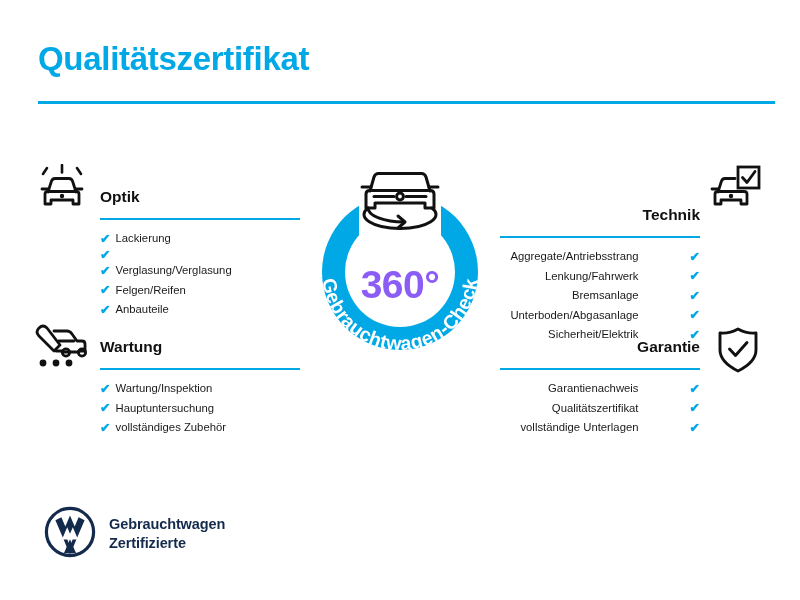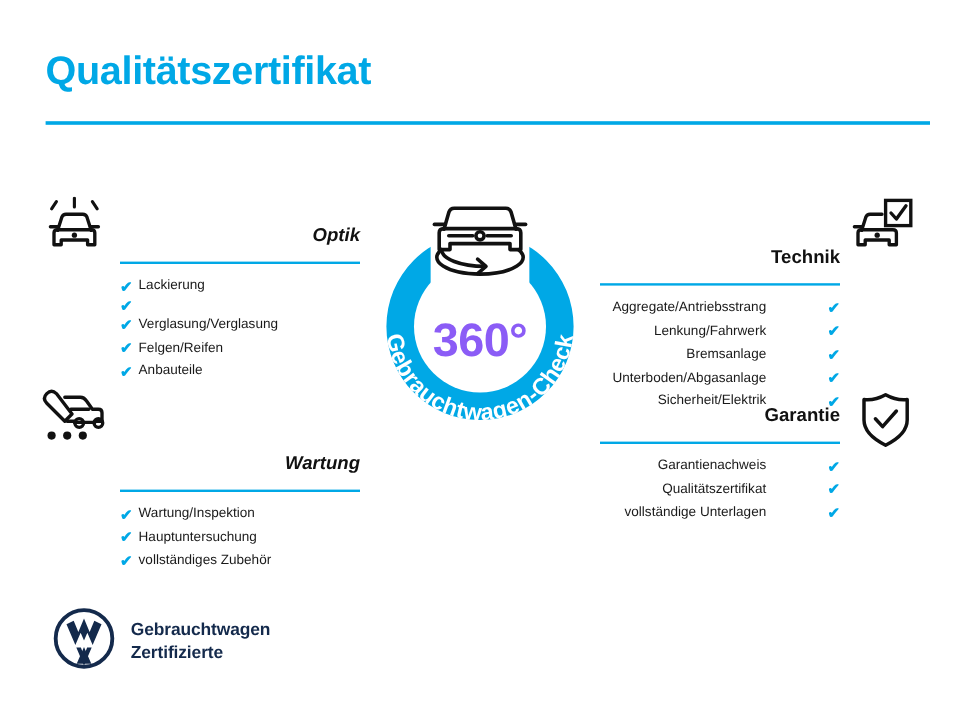--- a/index.html
+++ b/index.html
@@ -82,32 +82,32 @@
   }
 
   .check {
     color: #00A8E6;
     font-size: 12.5px;
     font-weight: bold;
     line-height: 1;
   }
 
   
-  .col-left .section-head { text-align: right; font-style: italic; }
+  .col-left .section-head { text-align: left; }
   .col-left .item { justify-content: flex-start; }
   .col-left .check { margin-right: 5px; }
 
   
   .col-right .section-head { text-align: right; }
   .col-right .item { justify-content: flex-end; gap: 46px; }
   .col-right .check { margin-left: 5px; }
 
   
   #sec-optik     { left: 100px; top: 186px;  width: 200px; }
-  #sec-wartung   { left: 100px; top: 336px;  width: 200px; margin-top: 40px; }
+  #sec-wartung   { left: 100px; top: 336px;  width: 200px; }
   #sec-technik   { left: 500px; top: 186px;  width: 200px; margin-top: 18px; }
   #sec-garantie  { left: 500px; top: 336px;  width: 200px; }
 
   
   .sec-icon { position: absolute; }
   #icon-optik    { left: 36px;  top: 164px; }
   #icon-wartung  { left: 34px;  top: 321px; }
   #icon-technik  { left: 708px; top: 164px; }
   #icon-garantie { left: 716px; top: 326px; }
 

